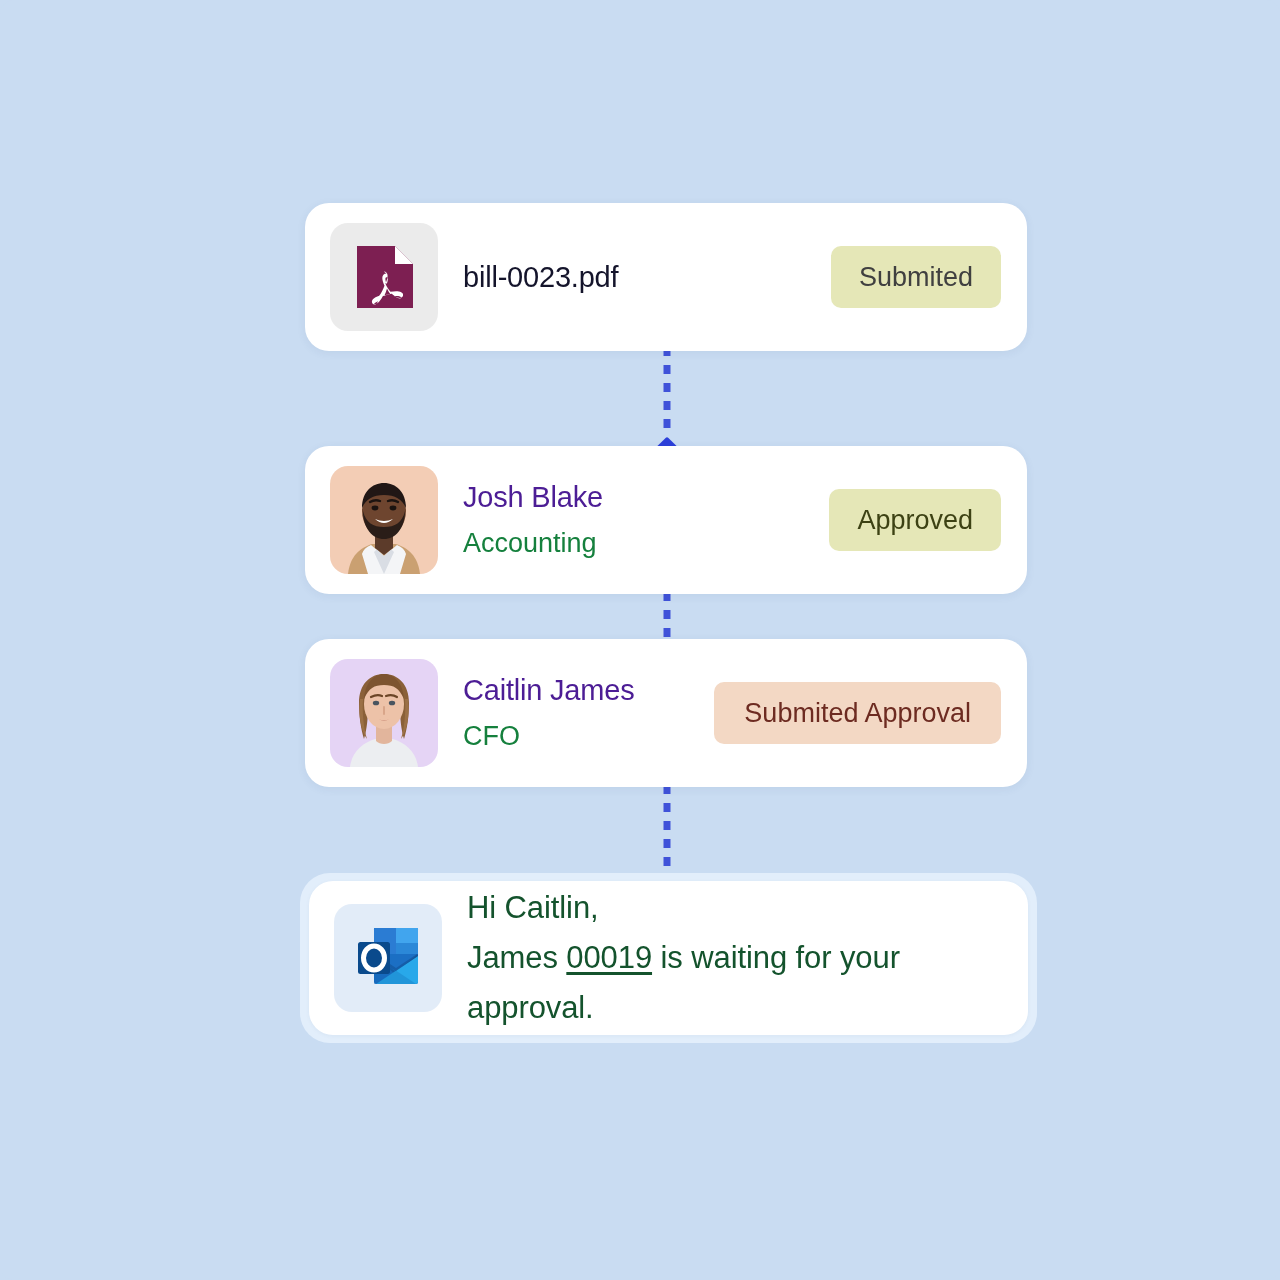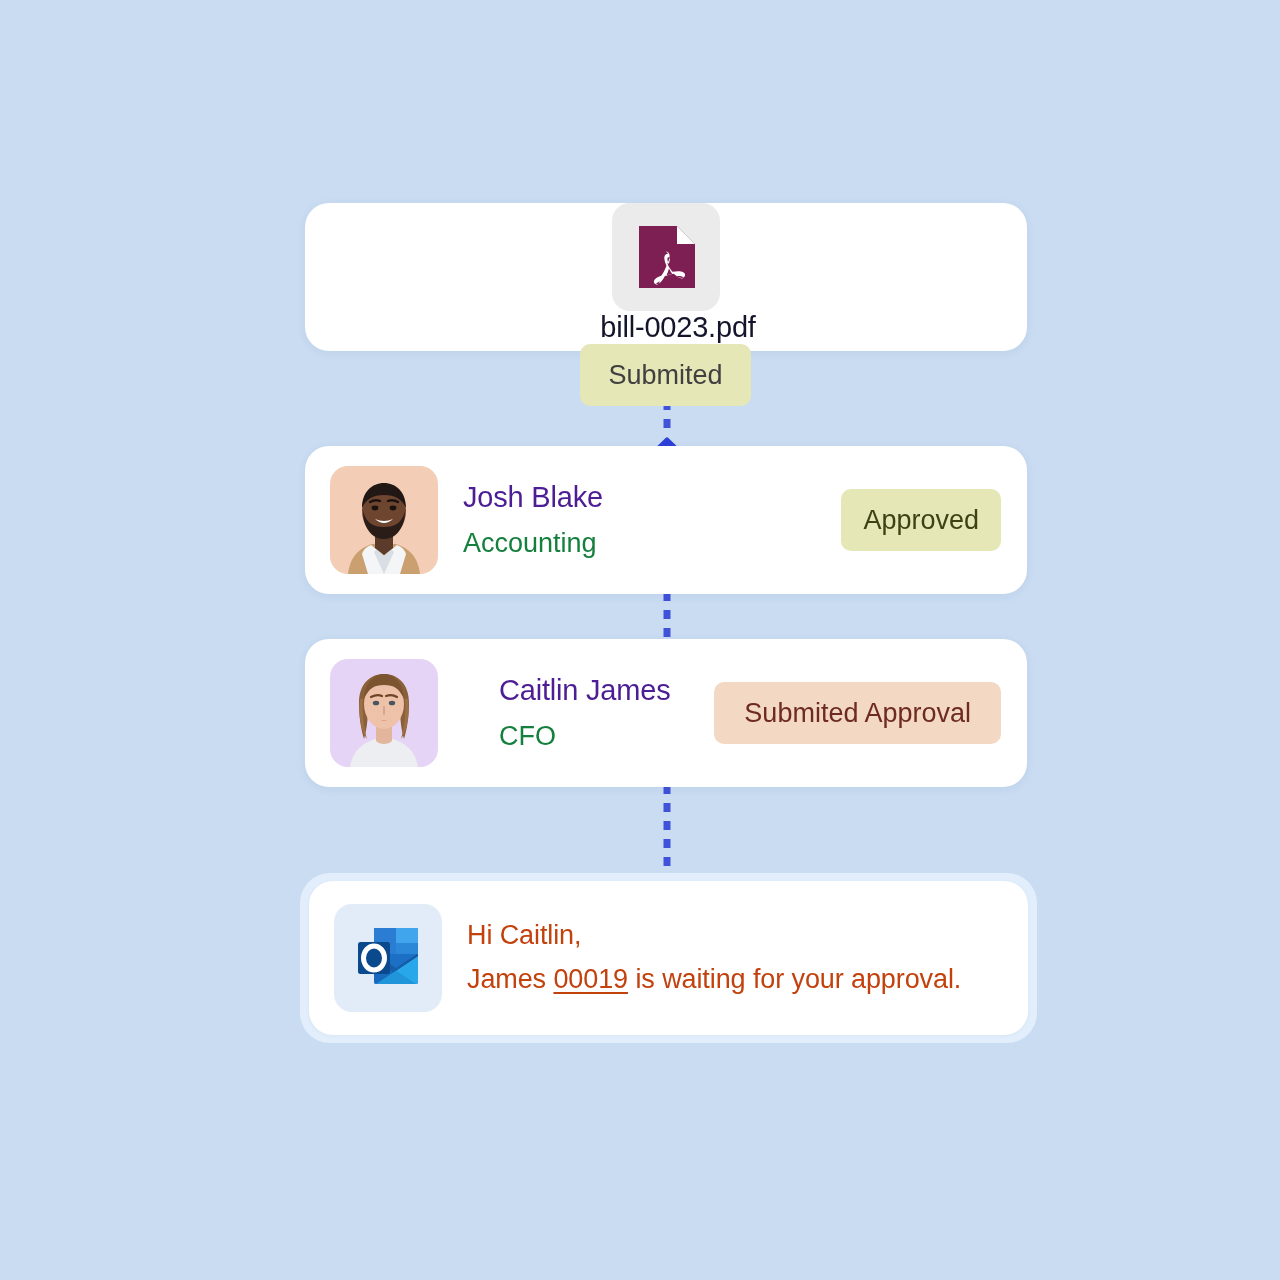--- a/index.html
+++ b/index.html
@@ -69,23 +69,23 @@
     width: 722px;
     background: #ffffff;
     border-radius: 24px;
     display: flex;
     align-items: center;
     padding: 0 26px 0 25px;
     z-index: 2;
     box-shadow: 0 2px 10px rgba(40, 70, 120, 0.07);
   }
 
-  #card-file    { top: 203px;  height: 148px; flex-direction: column; }
+  #card-file    { top: 203px;  height: 148px; }
   #card-person-1{ top: 446px;  height: 148px; }
-  #card-person-2{ top: 639px;  height: 148px; gap: 36px; }
+  #card-person-2{ top: 639px;  height: 148px; }
 
   
   #card-email-wrap {
     position: absolute;
     left: 300px;
     top: 873px;
     width: 737px;
     height: 170px;
     background: #e2eefb;
     border-radius: 30px;
@@ -136,22 +136,22 @@
     letter-spacing: -0.2px;
     line-height: 1.15;
   }
   .person-role {
     font-size: 27px;
     color: #15803d;
     margin-top: 14px;
     line-height: 1.15;
   }
   .mail-line {
-    font-size: 27px;
-    color: #c2410c;
+    font-size: 31px;
+    color: #14532d;
     line-height: 1.62;
     letter-spacing: -0.1px;
   }
   .mail-line .num { text-decoration: underline; text-underline-offset: 4px; }
 
   
   .badge {
     flex: 0 0 auto;
     border-radius: 10px;
     font-size: 27px;
@@ -163,21 +163,21 @@
   .badge.submitted {
     background: #e5e7b7;
     color: #404040;
     height: 62px;
     padding: 0 28px;
   }
   .badge.approved {
     background: #e5e7b7;
     color: #3d4214;
     height: 62px;
-    padding: 0 22px;
+    padding: 0 28px;
   }
   .badge.awaiting {
     background: #f3d8c4;
     color: #6d2b21;
     height: 62px;
     padding: 0 30px;
   }
 </style>
 </head>
 <body>

